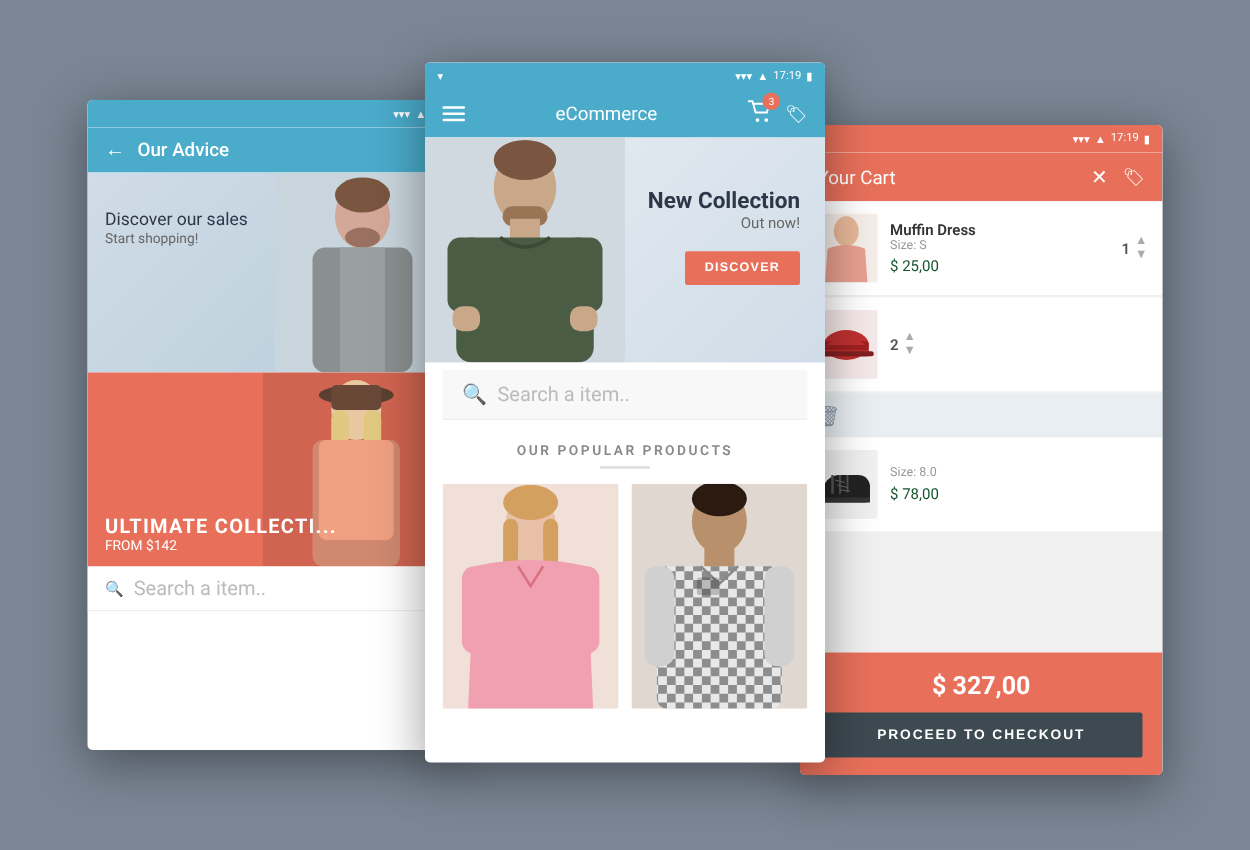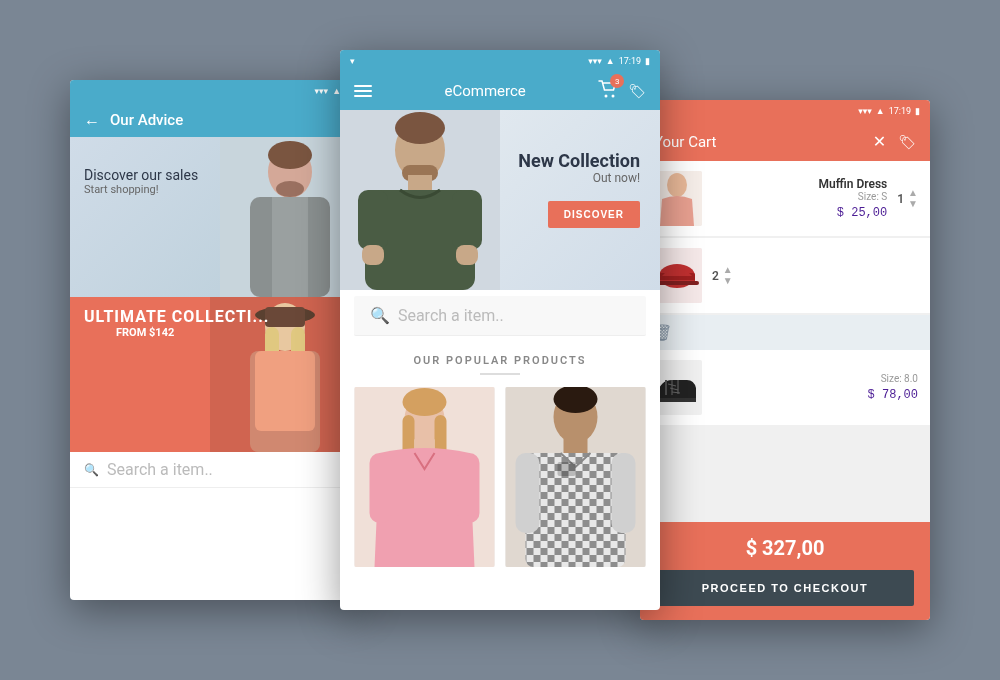--- a/index.html
+++ b/index.html
@@ -147,37 +147,36 @@
       height: 160px;
       background: linear-gradient(180deg, #c8d8e0 0%, #a0b8c8 100%);
     }
 
     .left-salmon-section {
       position: relative;
       height: 155px;
       background: #e8705a;
       overflow: hidden;
       display: flex;
-      align-items: flex-start;
+      align-items: flex-end;
       padding: 10px 14px;
     }
     .left-salmon-text {
       color: #fff;
       z-index: 2;
     }
     .left-salmon-title {
       font-size: 16px;
       font-weight: 700;
       text-transform: uppercase;
       letter-spacing: 1px;
     }
     .left-salmon-sub {
       font-size: 11px;
-      font-weight: 700;
-      margin-left: 32px;
+      font-weight: 400;
     }
 
     .left-search {
       display: flex;
       align-items: center;
       gap: 8px;
       padding: 8px 14px;
       border-bottom: 1px solid #eee;
       background: #fff;
     }
@@ -383,36 +382,34 @@
     .cart-item-img {
       width: 50px;
       height: 55px;
       background: #f0f0f0;
       border-radius: 2px;
       overflow: hidden;
       flex-shrink: 0;
     }
     .cart-item-details {
       flex: 1;
-      text-align: right;
     }
     .cart-item-name {
       font-size: 12px;
       font-weight: 600;
       color: #333;
     }
     .cart-item-size {
       font-size: 10px;
       color: #999;
       margin-bottom: 4px;
     }
     .cart-item-price {
       font-size: 12px;
-      color: #4c1d95;
-      font-family: Liberation Mono, monospace;
+      color: #14532d;
     }
     .cart-item-qty {
       display: flex;
       flex-direction: column;
       align-items: center;
     }
     .qty-number {
       font-size: 12px;
       font-weight: 600;
       color: #555;

